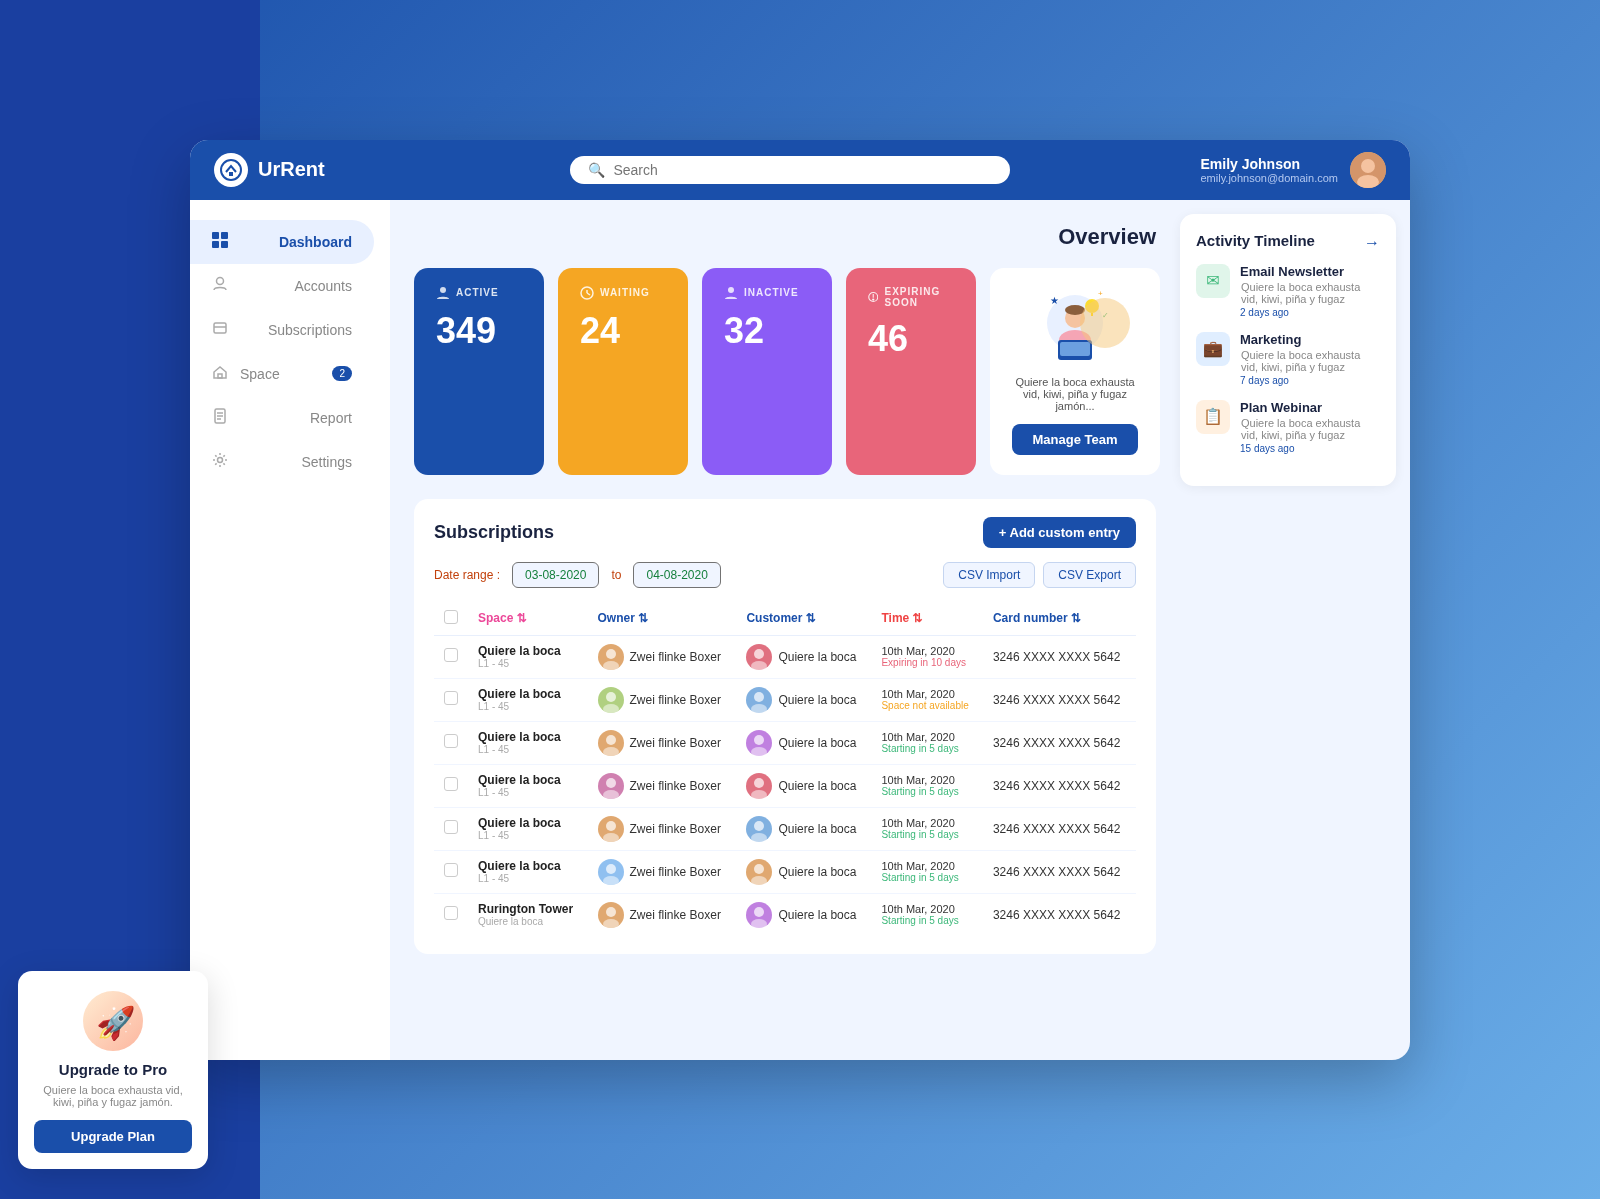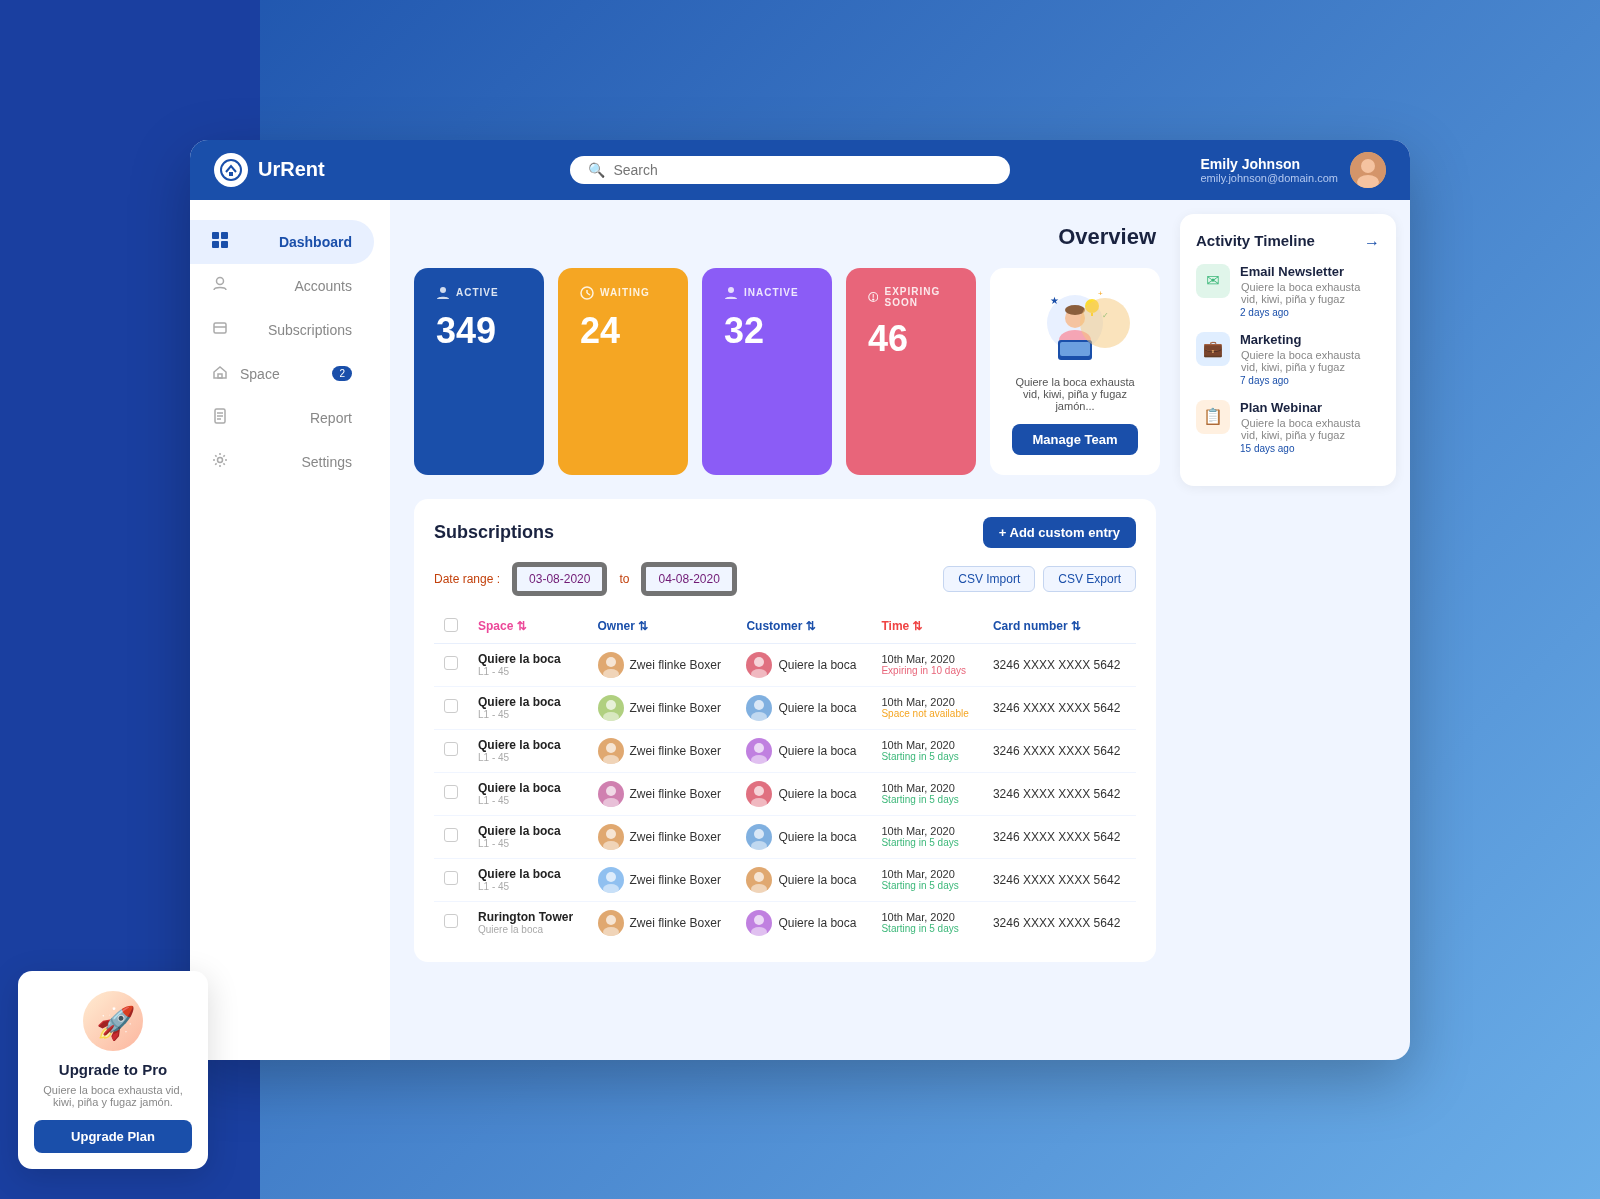--- a/index.html
+++ b/index.html
@@ -259,22 +259,22 @@
       align-items: center;
       gap: 12px;
       margin-bottom: 14px;
     }
     .date-label { font-size: 12px; color: #c2410c; }
     .date-field {
       background: #f0f5ff;
       border-radius: 6px;
       padding: 5px 12px;
       font-size: 12px;
-      color: #701a75;
-      border: 5px solid #737373;
+      color: #15803d;
+      border: 1px solid #737373;
     }
     .csv-btn {
       background: #f0f5ff;
       border: 1px solid #c5d5f0;
       border-radius: 6px;
       padding: 5px 14px;
       font-size: 12px;
       color: #1a4faa;
       cursor: pointer;
       font-weight: 500;

